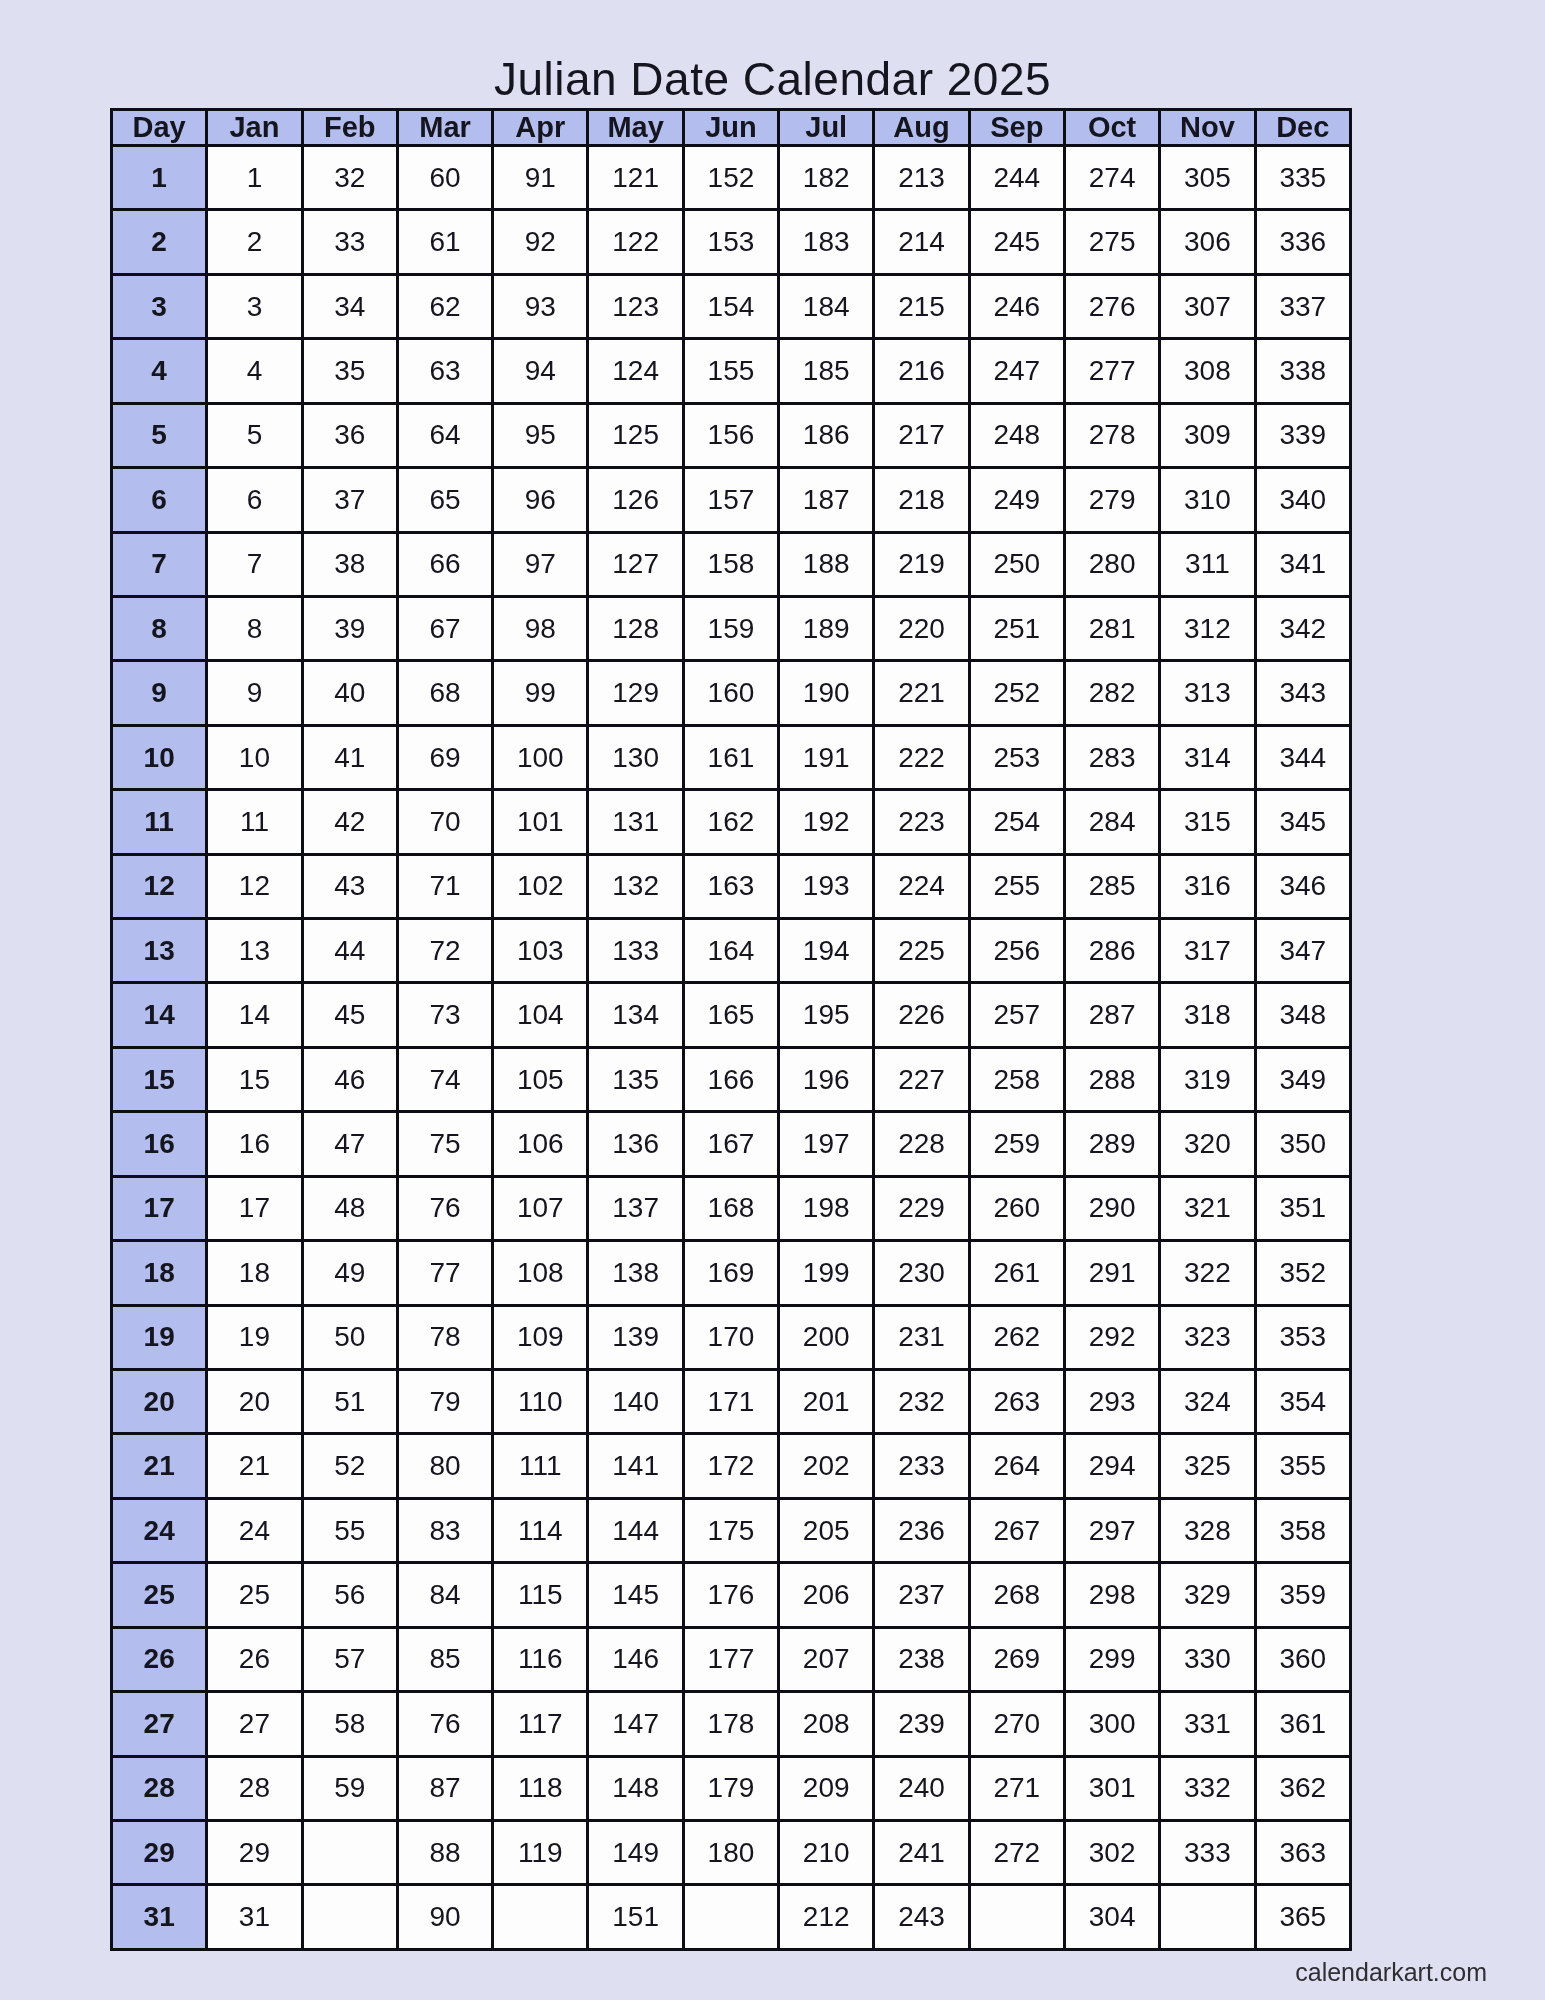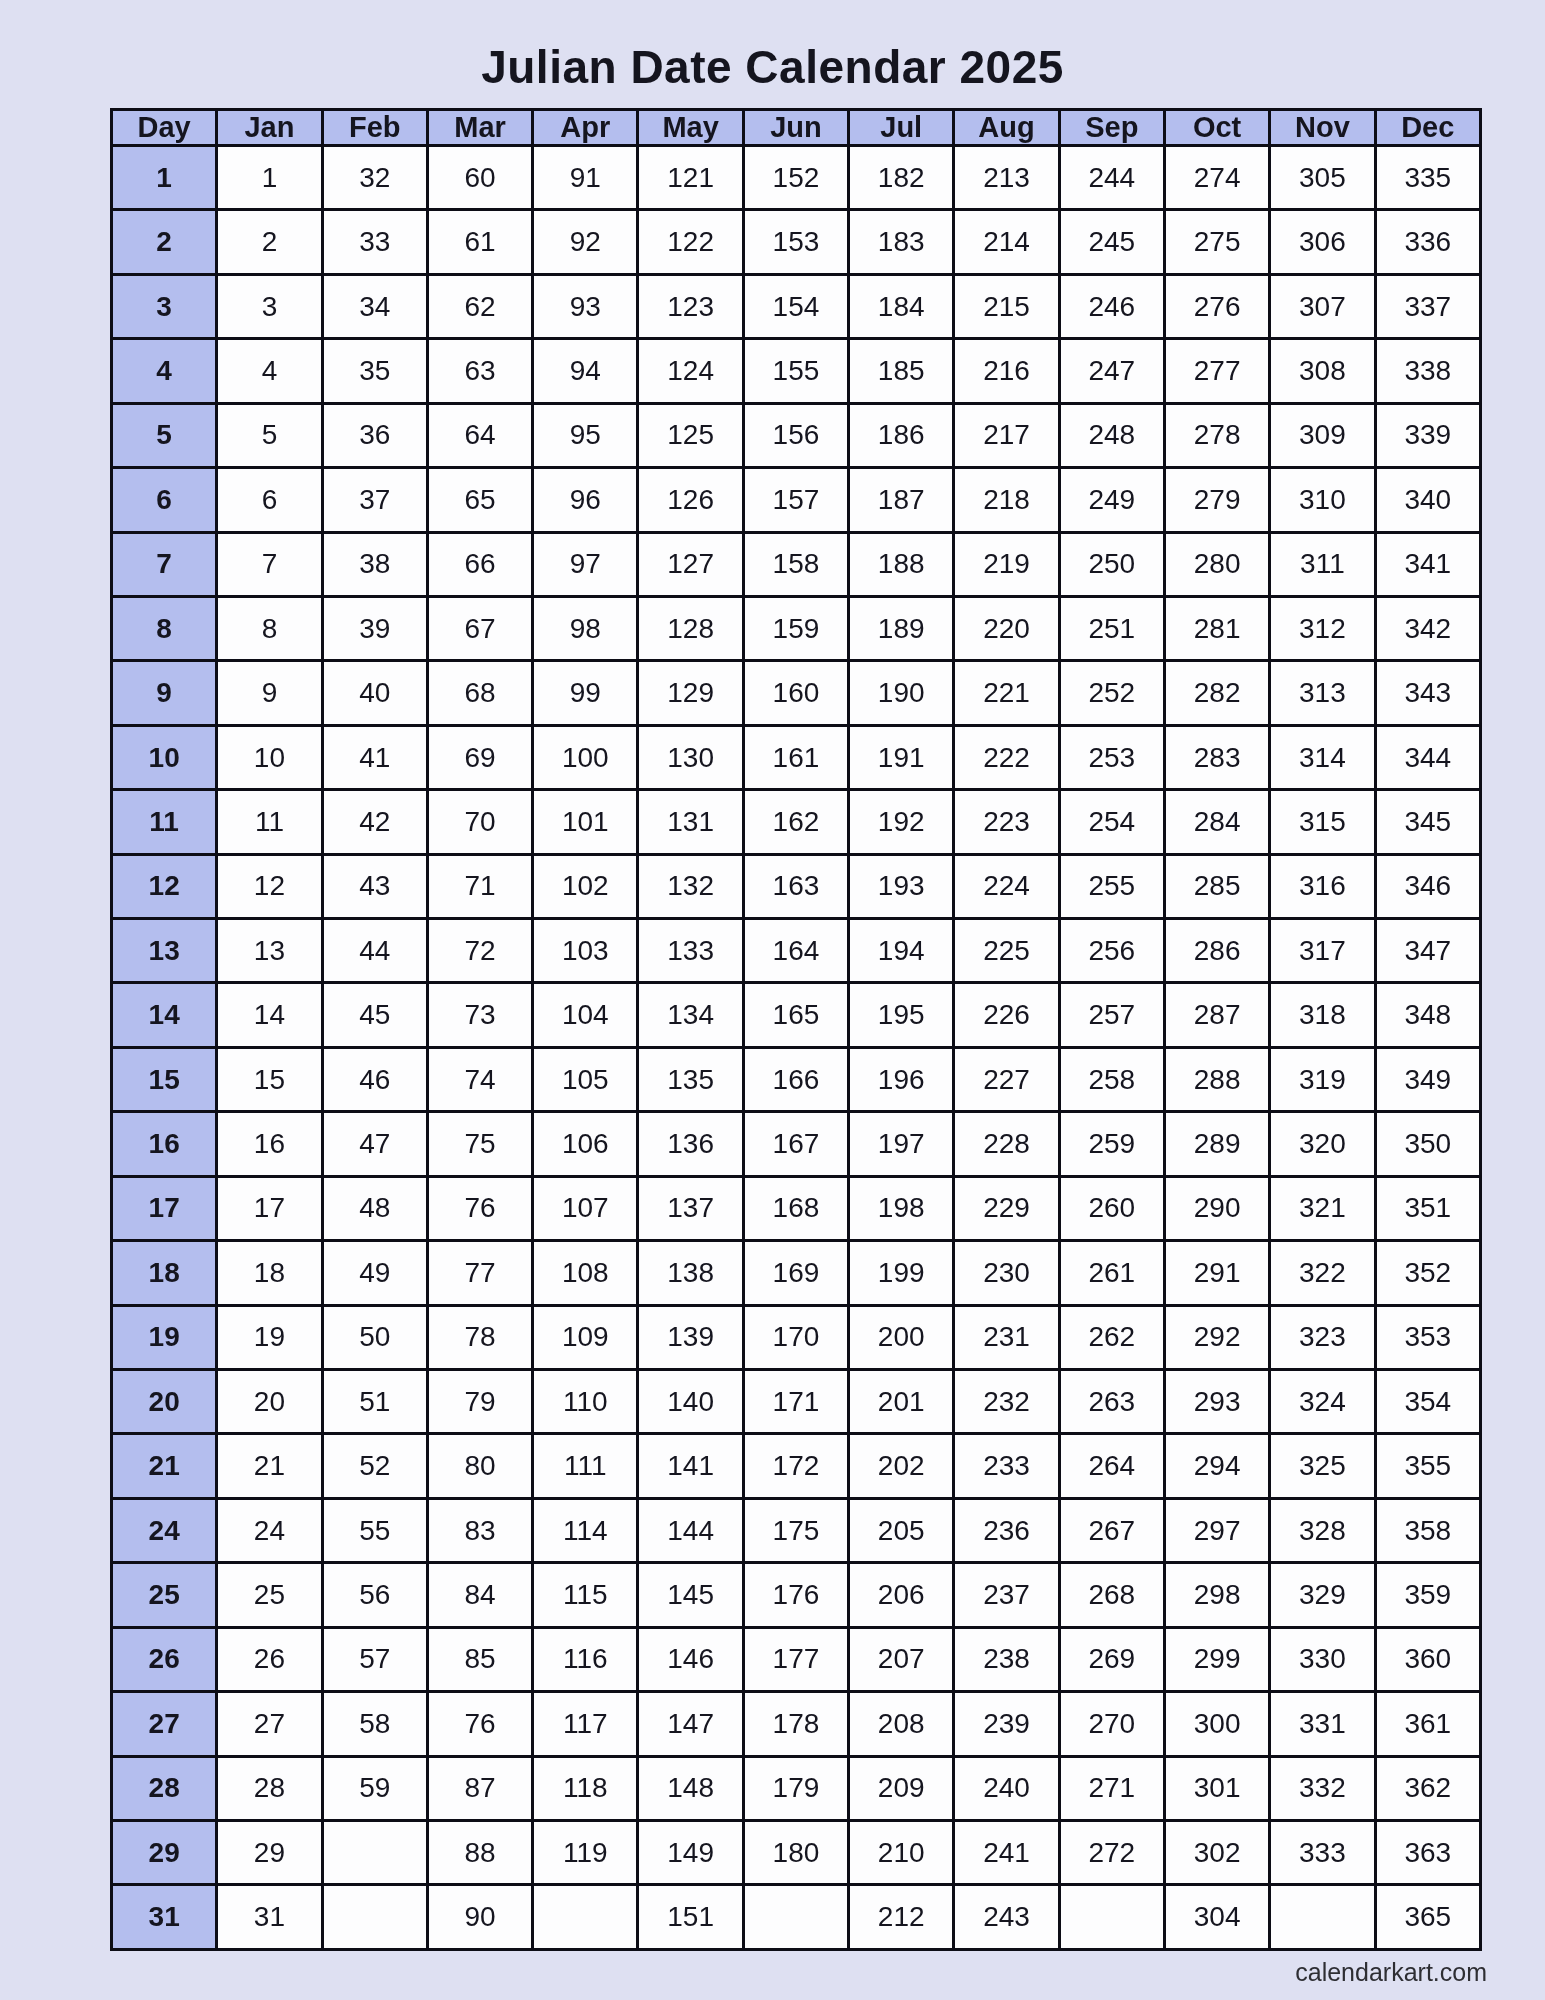--- a/index.html
+++ b/index.html
@@ -18,33 +18,33 @@
   body {
     width: 1545px;
     height: 2000px;
     background: var(--page-bg);
     font-family: "Liberation Sans", "DejaVu Sans", sans-serif;
     color: var(--text-color);
     position: relative;
     overflow: hidden;
   }
   .page-title {
-    margin: 4px;
+    margin: 16px;
     padding-top: 36px;
     text-align: center;
     font-size: 46px;
-    font-weight: bold;
+    font-weight: normal;
     letter-spacing: 0.5px;
     color: var(--text-color);
   }
   .calendar-table {
     position: absolute;
     left: 110px;
     top: 108px;
-    width: 1372px;
+    width: 1242px;
     height: 1843px;
     border-collapse: collapse;
     table-layout: fixed;
     background: var(--cell-bg);
   }
   .calendar-table th,
   .calendar-table td {
     border: 3px solid var(--border-color);
     text-align: center;
     vertical-align: middle;

